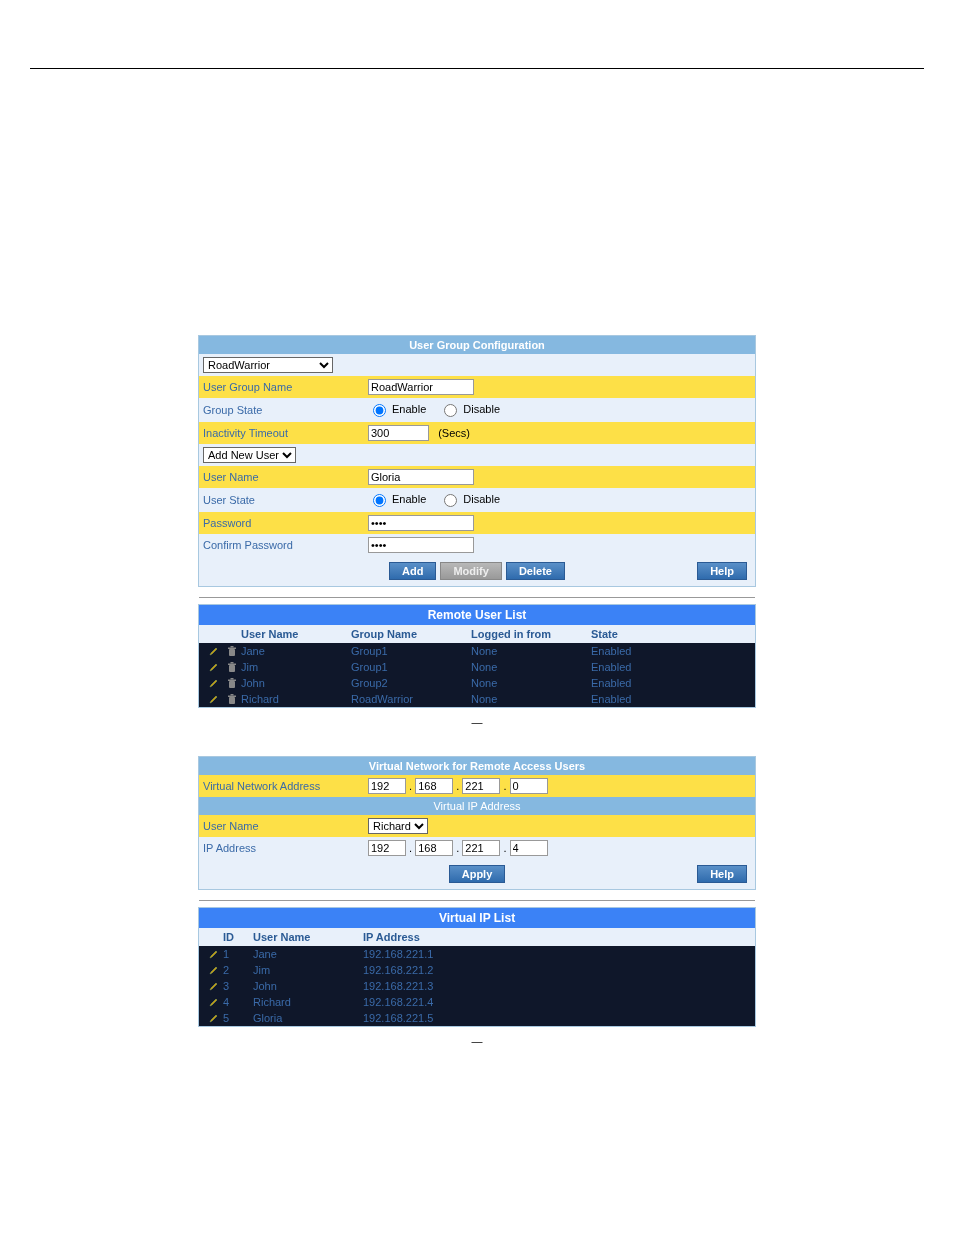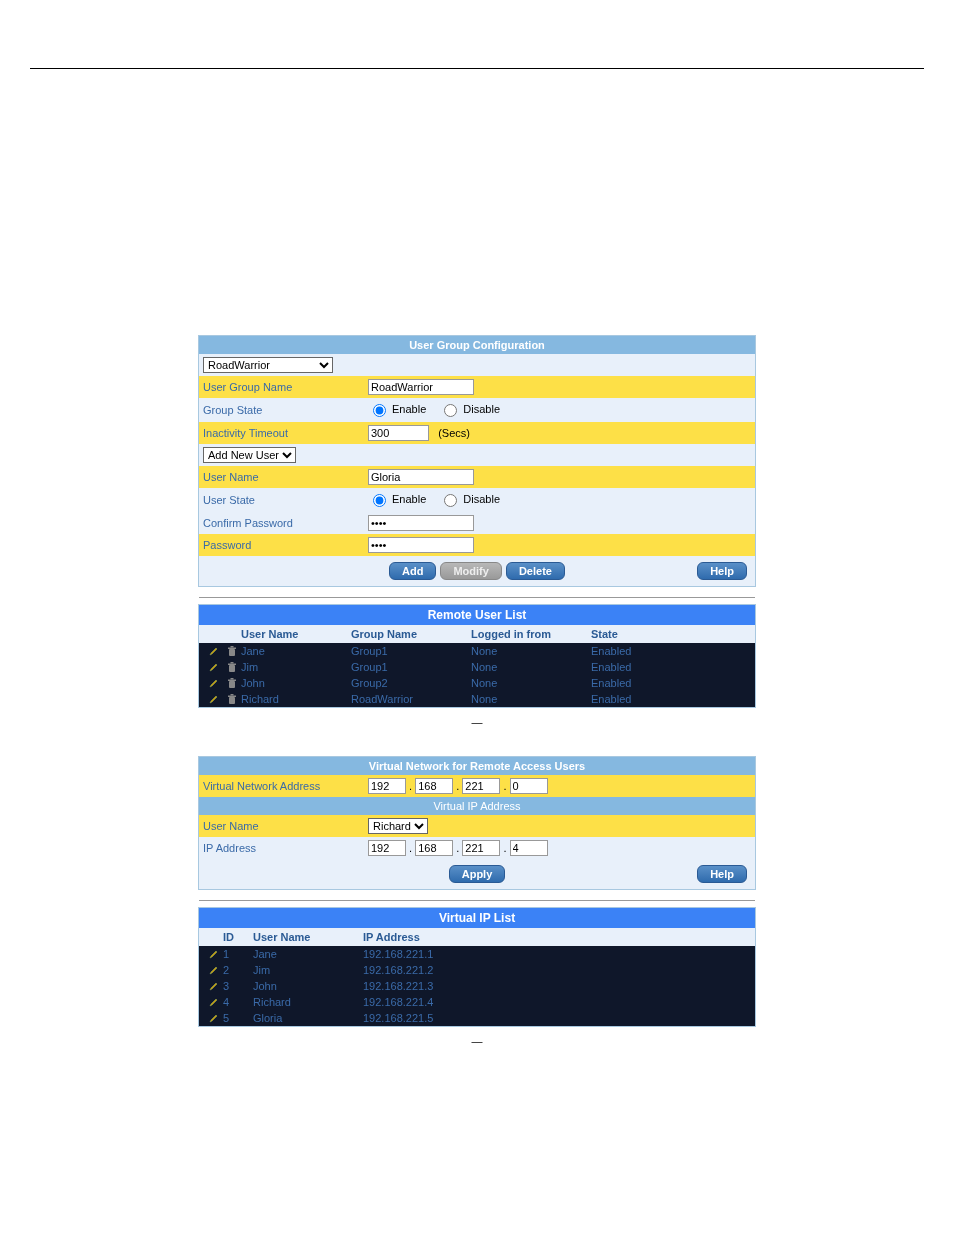--- a/index.html
+++ b/index.html
@@ -15,21 +15,21 @@
 .label-col{width:165px;color:#3a6aa8;font-size:11px}
 .val-col{flex:1;color:#000;font-size:11px}
 .val-col input[type=text],.val-col input[type=password]{border:1px solid #999;font-size:11px;padding:1px 2px;background:#fff}
 .val-col .short{width:55px}
 .val-col .med{width:100px}
 .val-col .oct{width:32px}
 .val-col .ro{background:#e6e6e6}
 select{border:1px solid #666;font-size:11px;background:#fff}
 .radio-wrap{display:inline-flex;align-items:center;gap:3px;margin-right:10px}
 .btn-row{background:#e8f0fa;padding:6px 6px;display:flex;align-items:center;justify-content:center;position:relative}
-.btn{display:inline-block;padding:2px 12px;border-radius:6px;font-size:11px;font-weight:bold;color:#fff;background:linear-gradient(#5a90c8,#2f6bad);border:1px solid #2a5a94;margin:0 2px}
+.btn{display:inline-block;padding:2px 12px;border-radius:0;font-size:11px;font-weight:bold;color:#fff;background:linear-gradient(#5a90c8,#2f6bad);border:1px solid #2a5a94;margin:0 2px}
 .btn.disabled{background:linear-gradient(#b8b8b8,#999);border-color:#888;color:#eee}
 .btn.help{position:absolute;right:6px}
 .list{width:556px;margin:6px auto 0;border:1px solid #a8c8e0}
 .list-title{background:#3b82f6;color:#fff;font-weight:bold;text-align:center;padding:3px 0;font-size:12px}
 .list-head{display:flex;padding:3px 6px;color:#2a5a94;font-weight:bold;font-size:11px;background:#e8f0fa}
 .list-row{display:flex;padding:2px 6px;color:#3a6aa8;font-size:11px;background:#0f172a}
 .c-ic{width:18px;display:flex;align-items:center;justify-content:center}
 .c-ic2{width:18px;display:flex;align-items:center;justify-content:center}
 .c-user{width:110px}
 .c-group{width:120px}
@@ -109,27 +109,27 @@
             <input type="radio" checked="" style="">
             <span>Enable</span>
           </span>
         <span class="radio-wrap">
             <input type="radio" style="">
             <span>Disable</span>
           </span>
       </div>
     </div>
 
+    <div class="row row-plain">
+      <div class="label-col">Password</div>
+      <div class="val-col"><input type="password" class="med" value="****" style=""></div>
+    </div>
+
     <div class="row row-alt">
       <div class="label-col">Confirm Password</div>
-      <div class="val-col"><input type="password" class="med" value="****" style=""></div>
-    </div>
-
-    <div class="row row-plain">
-      <div class="label-col">Password</div>
       <div class="val-col"><input type="password" class="med" value="****" style=""></div>
     </div>
 
     <div class="btn-row">
       <span class="btn">Add</span>
       <span class="btn disabled">Modify</span>
       <span class="btn">Delete</span>
       <span class="btn help">Help</span>
     </div>
   </div>

